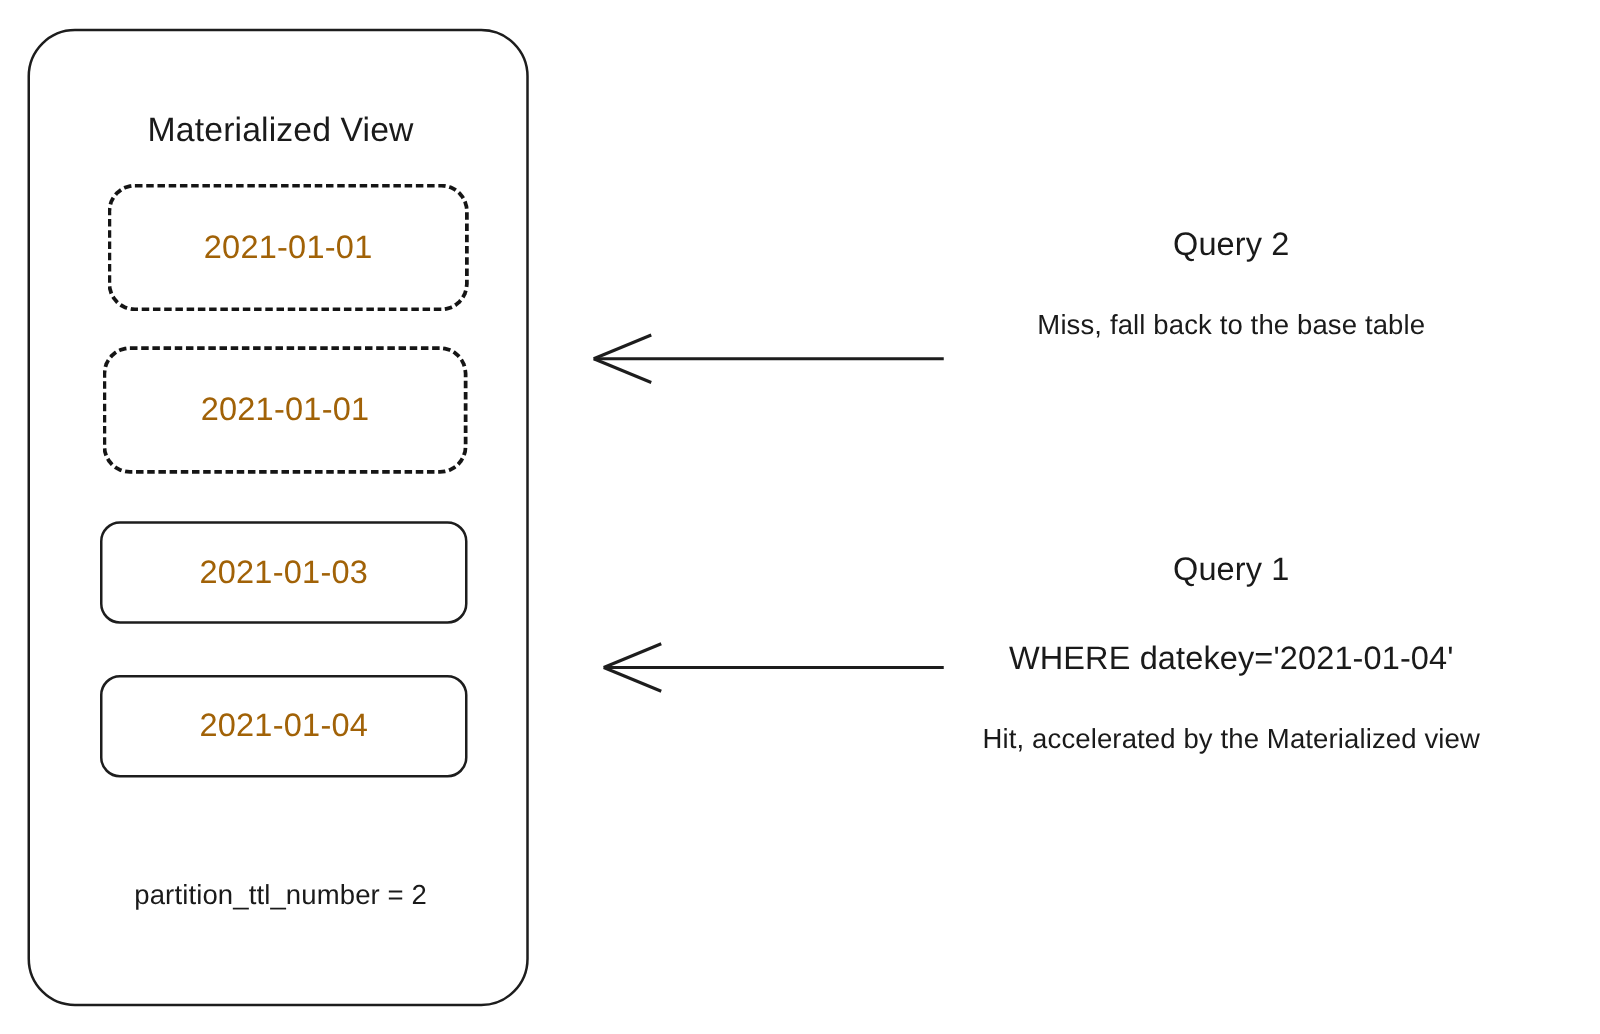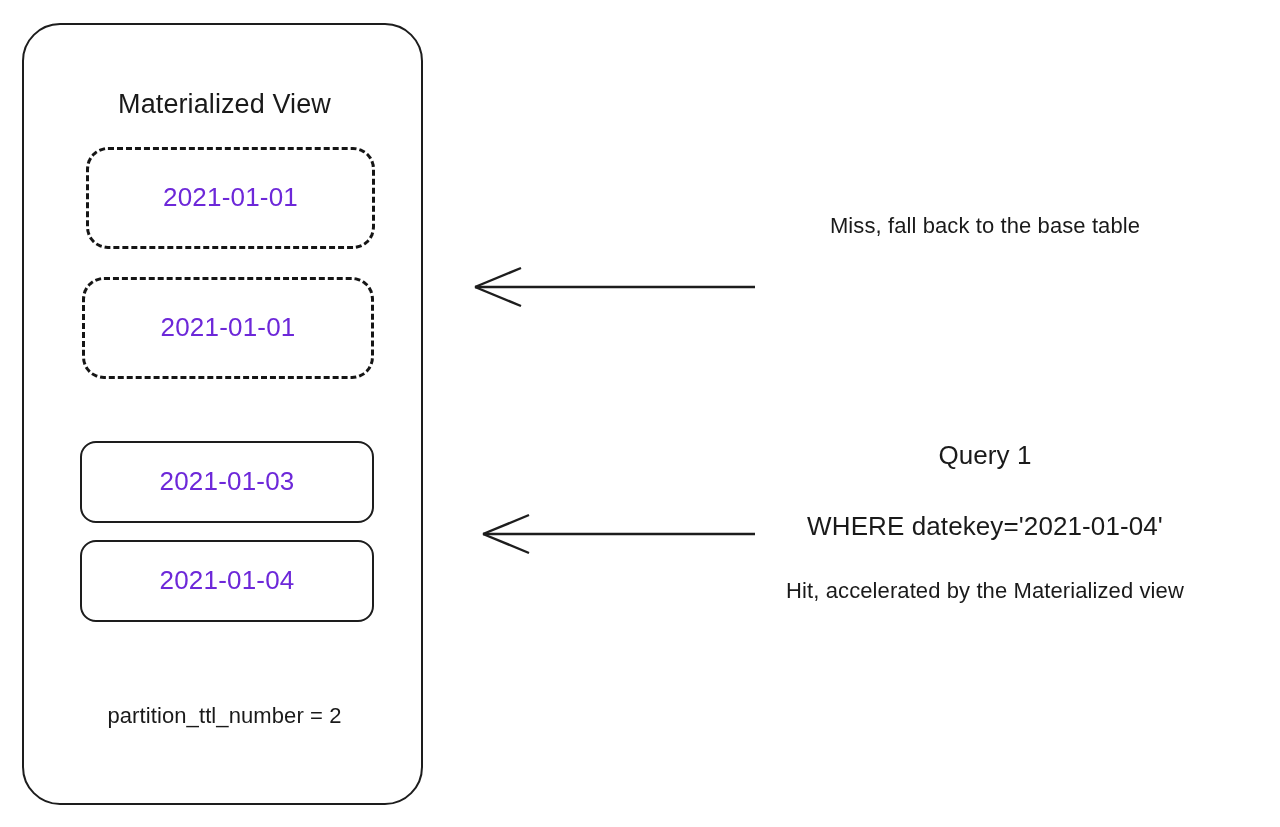--- a/index.html
+++ b/index.html
@@ -53,42 +53,42 @@
   
   .partition {
     position: absolute;
     box-sizing: border-box;
     display: flex;
     align-items: center;
     justify-content: center;
     font-size: 26px;
     line-height: 32px;
     letter-spacing: 0.2px;
-    color: #6d28d9;
+    color: #a16207;
     background: #ffffff;
   }
 
   .partition.expired {
     border: 3px dashed #151515;
     border-radius: 22px;
   }
 
   .partition.active {
     border: 2.4px solid #1d1d1d;
     border-radius: 16px;
   }
 
   .partition .partition-label {
     transform: translateY(-1px);
   }
 
   
   #partition-2021-01-01 { left: 62px; top: 122px; width: 289px; height: 102px; }
   #partition-2021-01-02 { left: 58px; top: 252px; width: 292px; height: 102px; }
-  #partition-2021-01-03 { left: 56px; top: 392px; width: 294px; height: 82px; margin-top: 24px; }
+  #partition-2021-01-03 { left: 56px; top: 392px; width: 294px; height: 82px; }
   #partition-2021-01-04 { left: 56px; top: 515px; width: 294px; height: 82px; justify-content: center; }
 
   .mv-footnote {
     position: absolute;
     left: 0;
     top: 675px;
     width: 401px;
     text-align: center;
     font-size: 22px;
     line-height: 32px;
@@ -176,20 +176,21 @@
     <path d="M 10 29 L 56 48"></path>
   </svg>
 
   <svg class="arrow-svg" id="arrow-query1" viewBox="0 0 282 60">
     <line x1="282" y1="29" x2="10" y2="29"></line>
     <path d="M 10 29 L 56 10"></path>
     <path d="M 10 29 L 56 48"></path>
   </svg>
 
   <div class="query-block" id="query-block-2">
+    <div class="query-title">Query 2</div>
     <div class="query-outcome">Miss, fall back to the base table</div>
   </div>
 
   <div class="query-block" id="query-block-1">
     <div class="query-title">Query 1</div>
     <div class="query-predicate">WHERE datekey='2021-01-04'</div>
     <div class="query-outcome">Hit, accelerated by the Materialized view</div>
   </div>
 
 </div>

